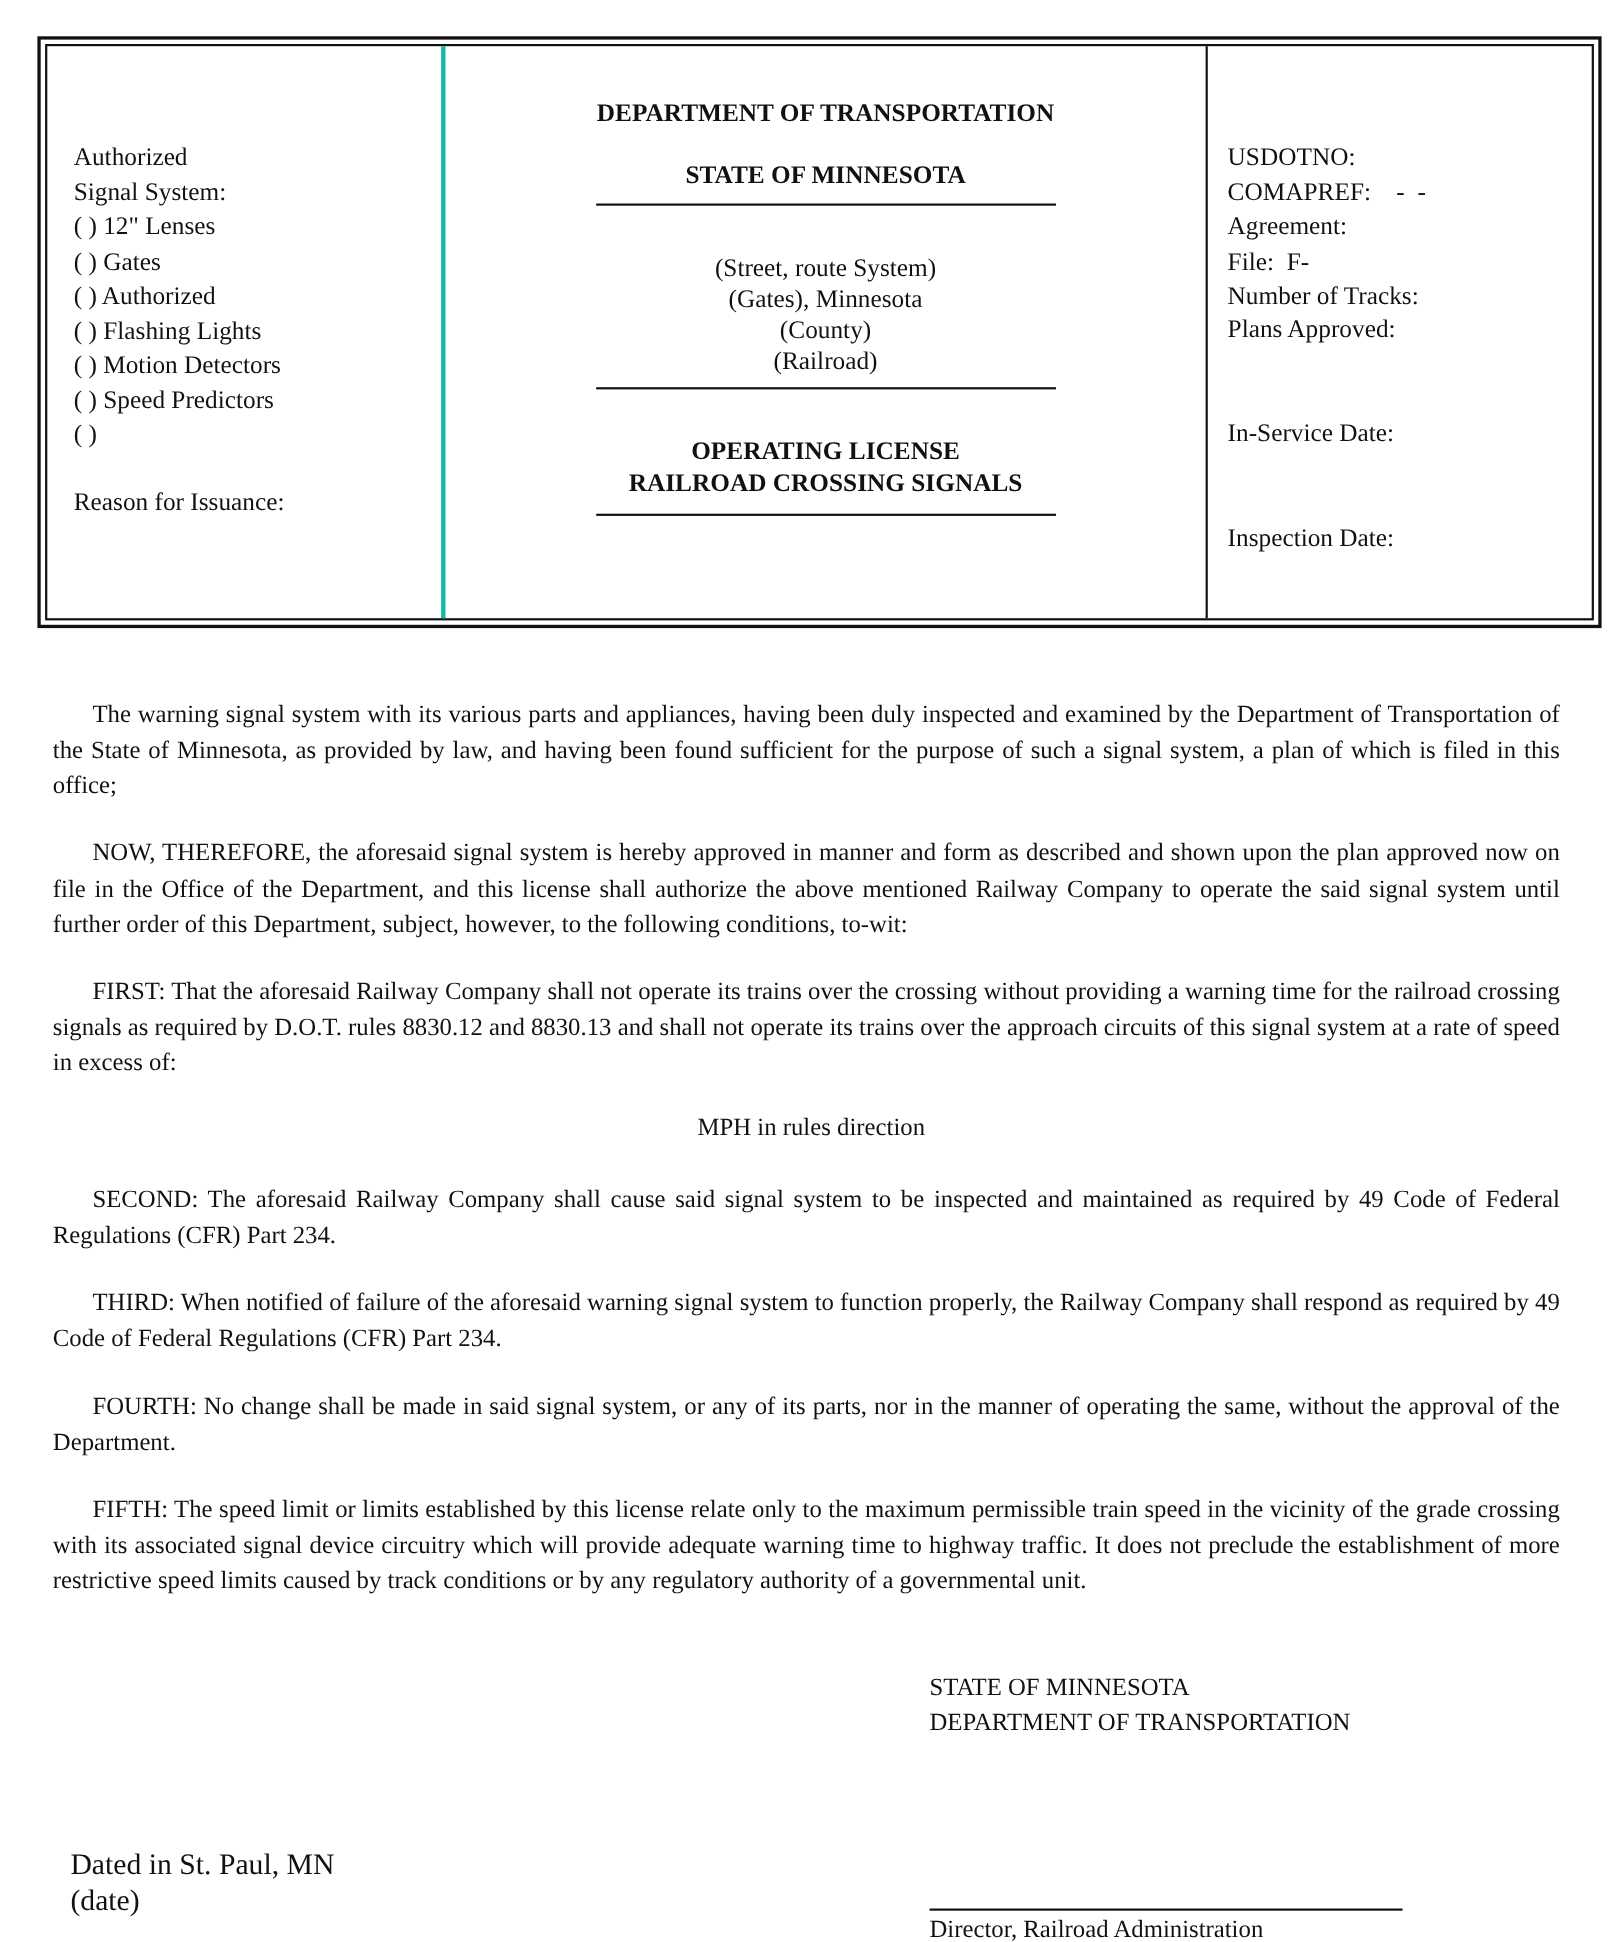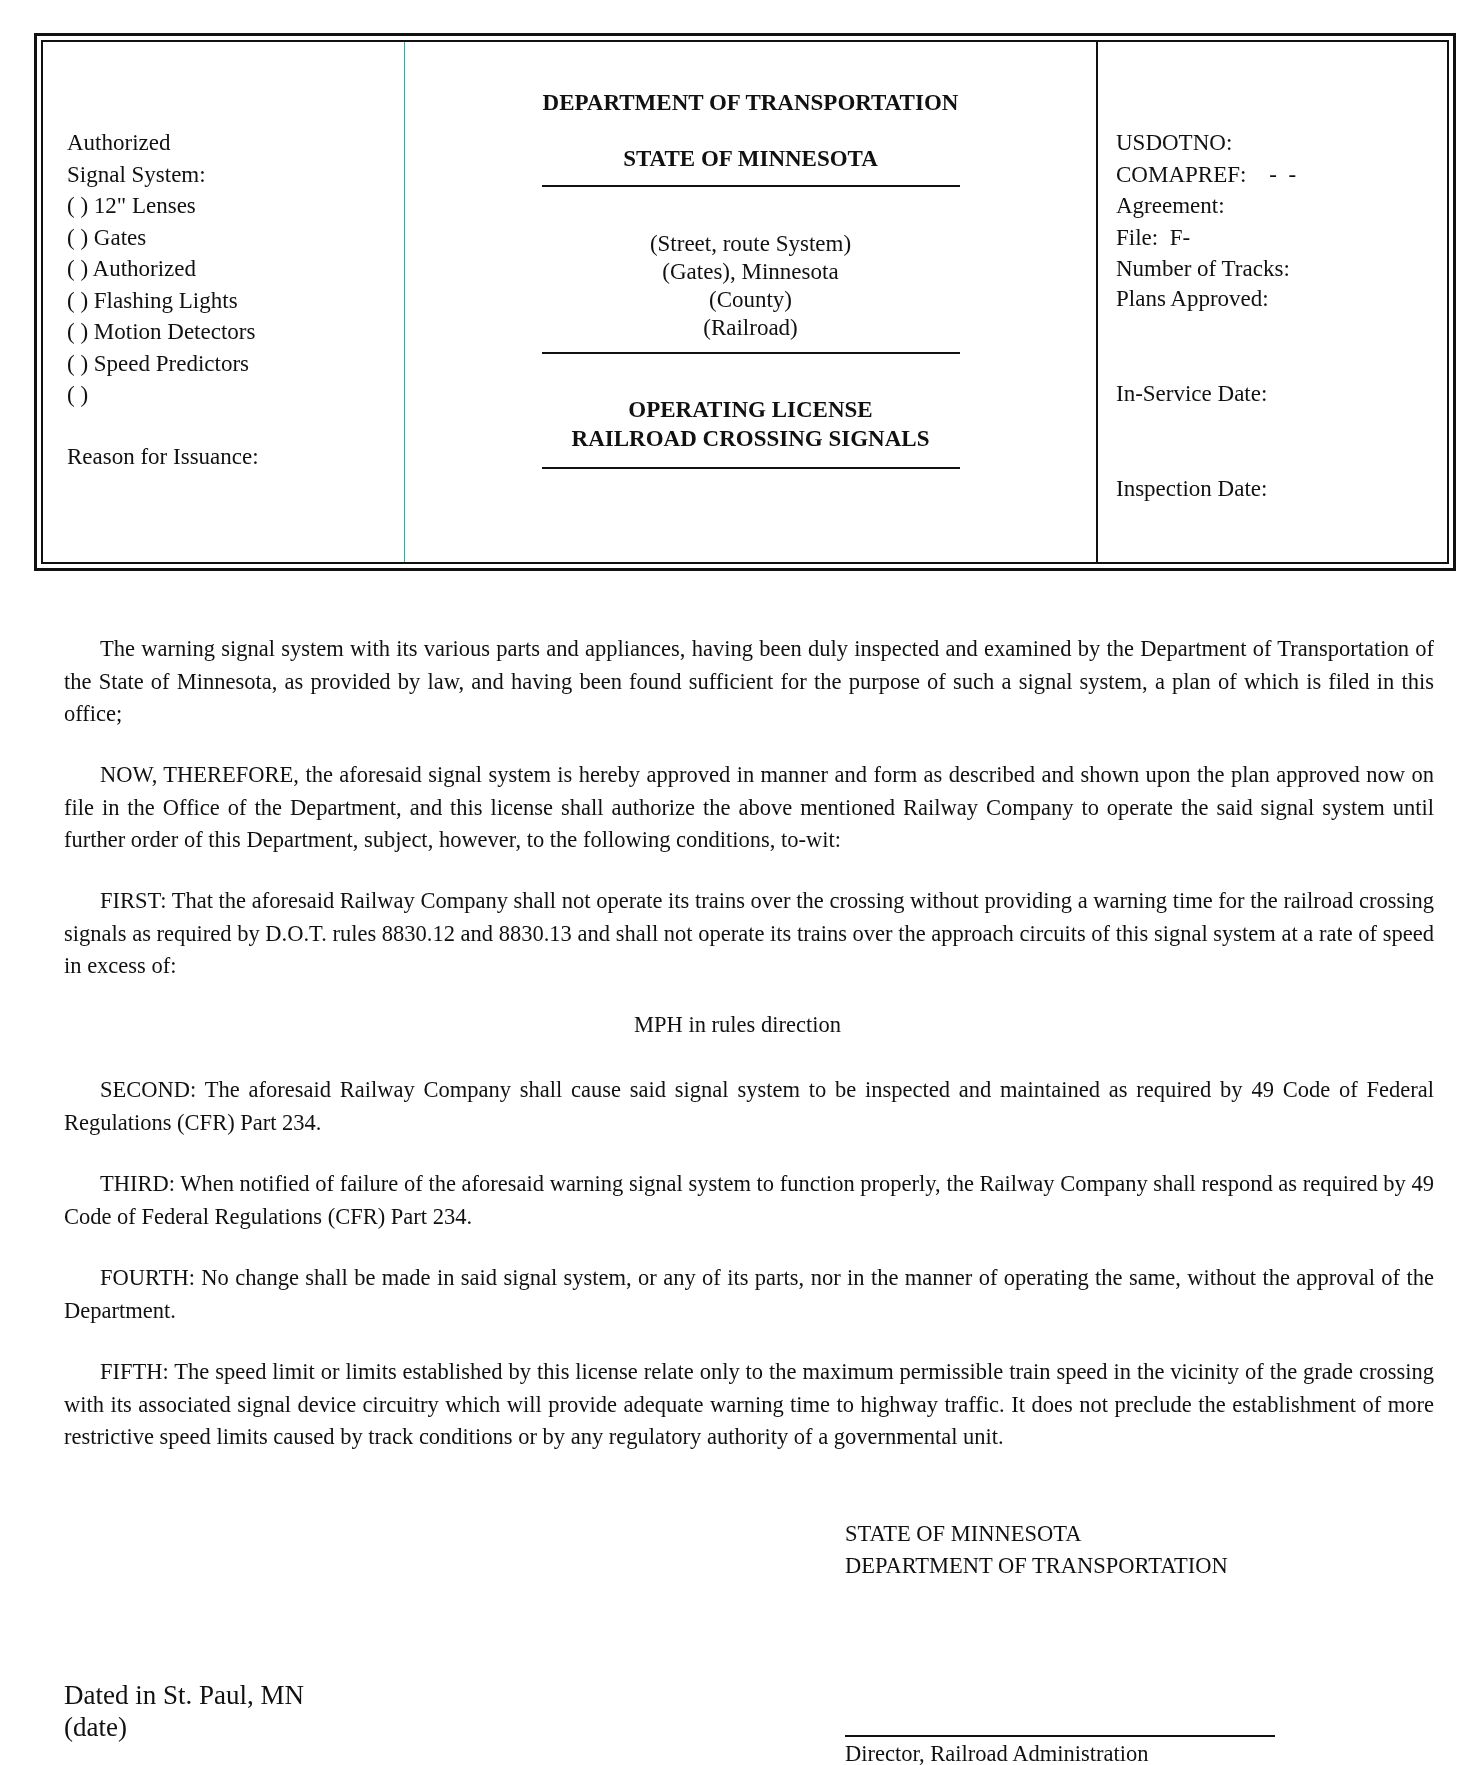--- a/index.html
+++ b/index.html
@@ -12,37 +12,37 @@
   .hdr-outer {
     position: absolute; left: 34px; top: 33px; width: 1422px; height: 538px;
     border: 3px solid #111; box-sizing: border-box;
   }
   .hdr-inner {
     position: absolute; left: 4px; top: 4px; right: 4px; bottom: 4px;
     border: 2px solid #111; box-sizing: border-box;
     display: flex;
   }
   .col { position: relative; box-sizing: border-box; height: 100%; }
-  .col-left { width: 362px; border-right: 1px solid #14b8a6; text-decoration: underline; }
+  .col-left { width: 362px; border-right: 4px solid #14b8a6; text-decoration: underline; }
   .col-center { width: 693px; border-right: 2px solid #111; }
   .col-right { flex: 1; }
   .left-text { position: absolute; left: 24px; top: 85px; line-height: 31.5px; }
   .left-text div { white-space: pre; }
   .reason { position: absolute; left: 24px; top: 402px; }
 
   .center-block { position: absolute; left: 0; right: 0; text-align: center; }
   .bold { font-weight: bold; }
   .rule { position: absolute; height: 2px; background: #111; left: 137px; width: 418px; }
 
   .right-text { position: absolute; left: 18px; top: 85px; line-height: 31.5px; }
   .right-text div { white-space: pre; }
   .right-item { position: absolute; left: 18px; white-space: pre; }
 
   .para {
-    position: absolute; left: 64px; width: 1370px;
+    position: absolute; left: 48px; width: 1370px;
     text-align: justify; text-indent: 36px; line-height: 32.5px;
     font-size: 22.5px;
   }
   .centerline { position: absolute; left: 0; width: 1475px; text-align: center; font-size: 22.5px; }
 
   .sig-block { position: absolute; left: 845px; font-size: 22.5px; line-height: 32px; }
   .sig-line { position: absolute; left: 845px; top: 1735px; width: 430px; height: 2px; background: #111; }
   .dated { position: absolute; left: 64px; font-size: 27px; line-height: 32px; }
 </style>
 </head>

